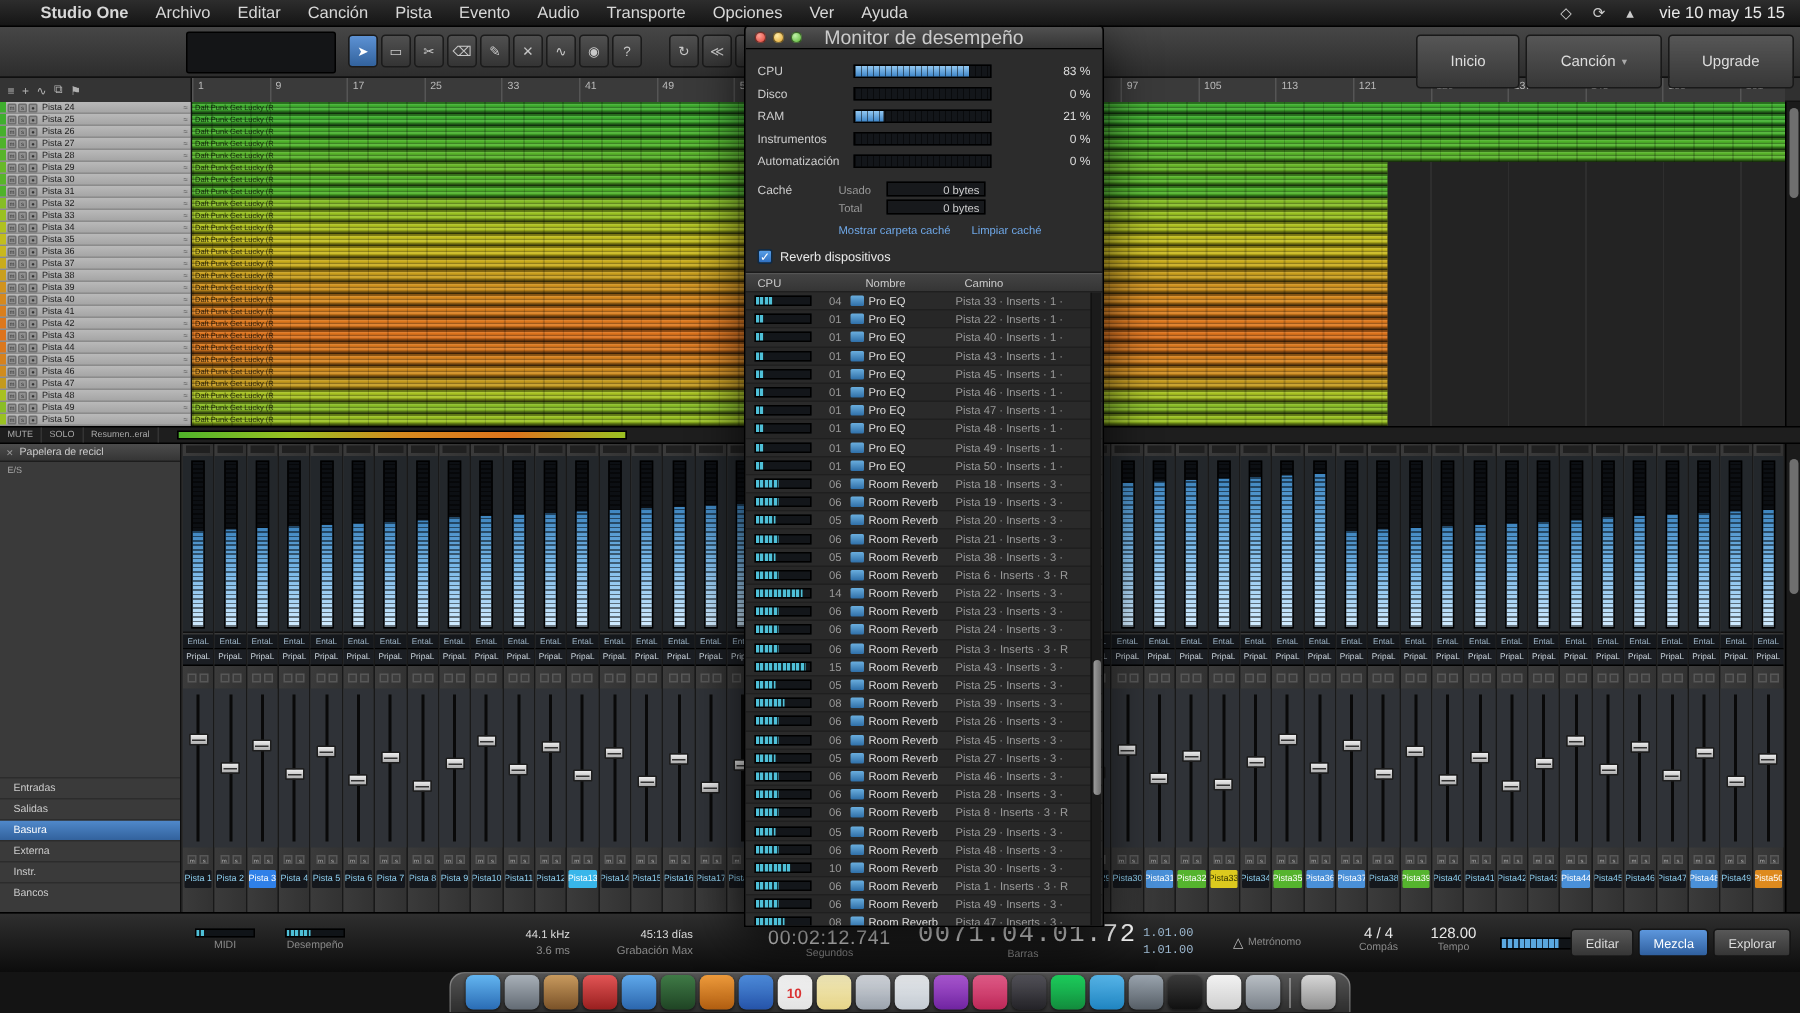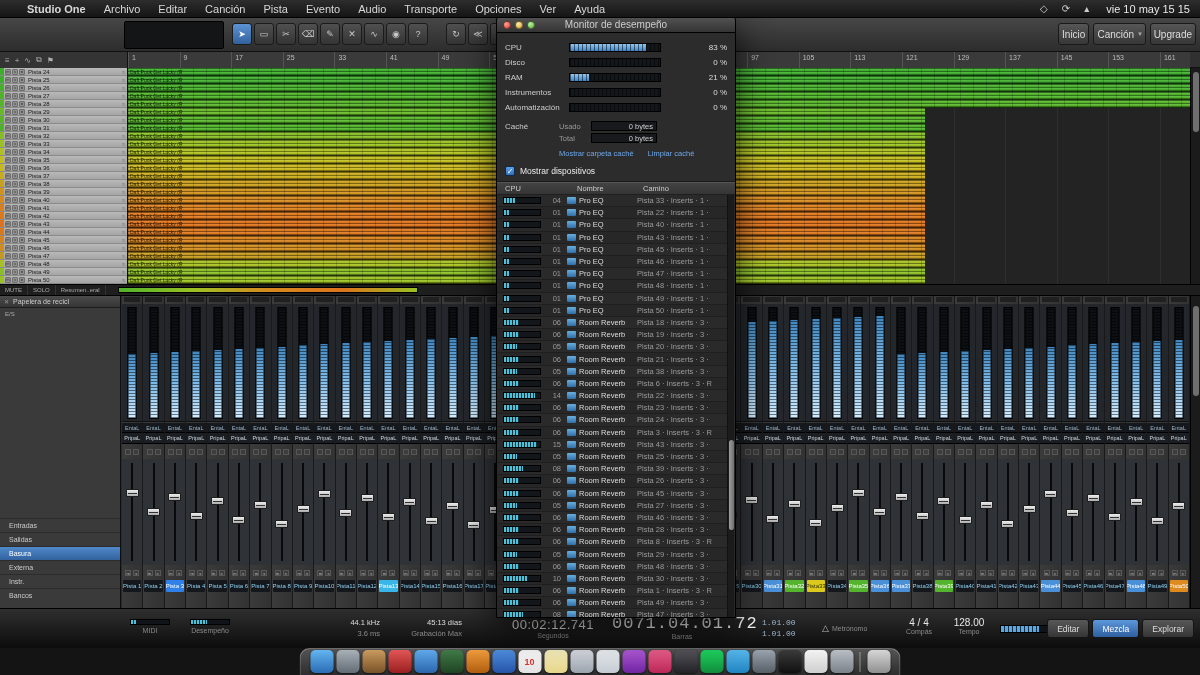--- a/index.html
+++ b/index.html
@@ -27,21 +27,21 @@
   .vp-sub{font-size:7px;color:#999}
   .vp-value{position:absolute;right:4px;top:4px;font-size:9px;color:#ddd}
   .vp-caret{position:absolute;right:4px;bottom:2px;font-size:6px;color:#888}
   #display-panel{position:absolute;left:124px;top:3px;width:100px;height:28px;background:#141517;border:1px solid #000;border-radius:2px}
   #tool-row,#ttool-row{position:absolute;top:5px;display:flex;gap:2px}
   #tool-row{left:232px}
   #ttool-row{left:446px}
   .tool-btn{width:20px;height:22px;background:linear-gradient(#505050,#343434);border:1px solid #1b1b1b;border-radius:3px;color:#c8c8c8;font-size:9px;display:flex;align-items:center;justify-content:center}
   .tool-btn.active{background:linear-gradient(#5d92d4,#32629d);color:#fff}
   #toolbar-right{position:absolute;right:4px;top:5px;display:flex;gap:4px}
-  .tb-btn{height:22px;padding:0 3px;background:linear-gradient(#565656,#373737);border:1px solid #191919;border-radius:3px;color:#ddd;font-size:10px;display:flex;align-items:center;gap:4px}
+  .tb-btn{height:36px;padding:0 22px;background:linear-gradient(#565656,#373737);border:1px solid #191919;border-radius:3px;color:#ddd;font-size:10px;display:flex;align-items:center;gap:4px}
   .tb-caret{font-size:7px;color:#aaa}
 
   
   #trackbar{position:absolute;top:52px;left:0;right:0;height:16px;background:#303030;border-bottom:1px solid #121212}
   #tracktools{position:absolute;left:0;top:0;width:128px;height:16px;display:flex;align-items:center;gap:5px;padding-left:5px;border-right:1px solid #101010;background:#343434}
   .tt-icon{font-size:8px;color:#b0b0b0}
   #ruler{position:absolute;left:128px;top:0;right:10px;height:16px;display:flex;overflow:hidden;background:#3a3a3a}
   .tick{width:51.6px;flex:none;border-left:1px solid #555;color:#bbb;font-size:7px;padding:2px 0 0 3px}
 
   
@@ -117,21 +117,21 @@
   
   #dock{position:absolute;bottom:0;left:50%;transform:translateX(-50%);height:27px;display:flex;align-items:flex-end;padding:0 8px;
     background:linear-gradient(rgba(190,190,190,.38),rgba(110,110,110,.28));border:1px solid rgba(255,255,255,.3);border-bottom:none;border-radius:10px 10px 0 0;z-index:3}
   .dock-icon{width:23px;height:23px;margin:0 1.5px 2px;border-radius:5px;position:relative;box-shadow:0 1px 2px rgba(0,0,0,.55);flex:none}
   .dock-sep{width:1px;height:20px;background:rgba(255,255,255,.45);margin:0 5px 3px;flex:none}
   .dock-text{position:absolute;inset:0;display:flex;align-items:center;justify-content:center;font-size:9px;font-weight:bold;color:#d33}
 
   
   #monitor{position:absolute;left:496px;top:16px;width:240px;height:602px;background:#2c2c2c;border:1px solid #000;border-radius:4px 4px 0 0;
     box-shadow:0 10px 34px rgba(0,0,0,.75);z-index:40;display:flex;flex-direction:column;overflow:hidden}
-  #mon-title{height:16px;flex:none;background:linear-gradient(#535353,#343434);border-bottom:1px solid #000;border-radius:4px 4px 0 0;position:relative;display:flex;align-items:center;justify-content:center;font-size:10px;color:#ccc}
+  #mon-title{height:16px;flex:none;background:linear-gradient(#535353,#343434);border-bottom:1px solid #000;border-radius:4px 4px 0 0;position:relative;display:flex;align-items:center;justify-content:center;font-size:13px;color:#ccc}
   .tl{position:absolute;top:4px;width:8px;height:8px;border-radius:50%;border:1px solid rgba(0,0,0,.5)}
   .tl.red{left:6px;background:radial-gradient(circle at 35% 30%,#ffa195,#df4438)}
   .tl.yellow{left:18px;background:radial-gradient(circle at 35% 30%,#ffeca6,#dfa42f)}
   .tl.green{left:30px;background:radial-gradient(circle at 35% 30%,#c0f2a8,#59b434)}
   #mon-meters{padding:7px 8px 4px;flex:none}
   .mm-row{display:flex;align-items:center;height:15px}
   .mm-label{width:64px;font-size:8px;color:#ccc}
   .mm-track{width:92px;height:9px;background:#13161a;border:1px solid #000;position:relative}
   .mm-track::after{content:"";position:absolute;inset:0;background:repeating-linear-gradient(90deg,rgba(0,0,0,.5) 0 1px,transparent 1px 4px)}
   .mm-fill{position:absolute;left:0;top:0;bottom:0;background:linear-gradient(#92c8f2,#3f86c8)}
@@ -1873,21 +1873,21 @@
         <span class="cache-box">0 bytes</span>
       </div>
     </div>
   </div>
   <div id="mon-links">
     <span class="mlink">Mostrar carpeta caché</span>
     <span class="mlink">Limpiar caché</span>
   </div>
   <div id="mon-check">
     <div class="checkbox">✓</div>
-    <span>Mostrar dispositivos</span>
+    <span>Reverb dispositivos</span>
   </div>
   <div id="mon-thead">
     <div class="th-cpu">CPU</div>
     <div class="th-name">Nombre</div>
     <div class="th-path">Camino</div>
   </div>
   <div id="mon-tbody">
     <div class="dev-row">
         <div class="dev-meter">
           <div class="dev-fill" style="width: 11px;"></div>

